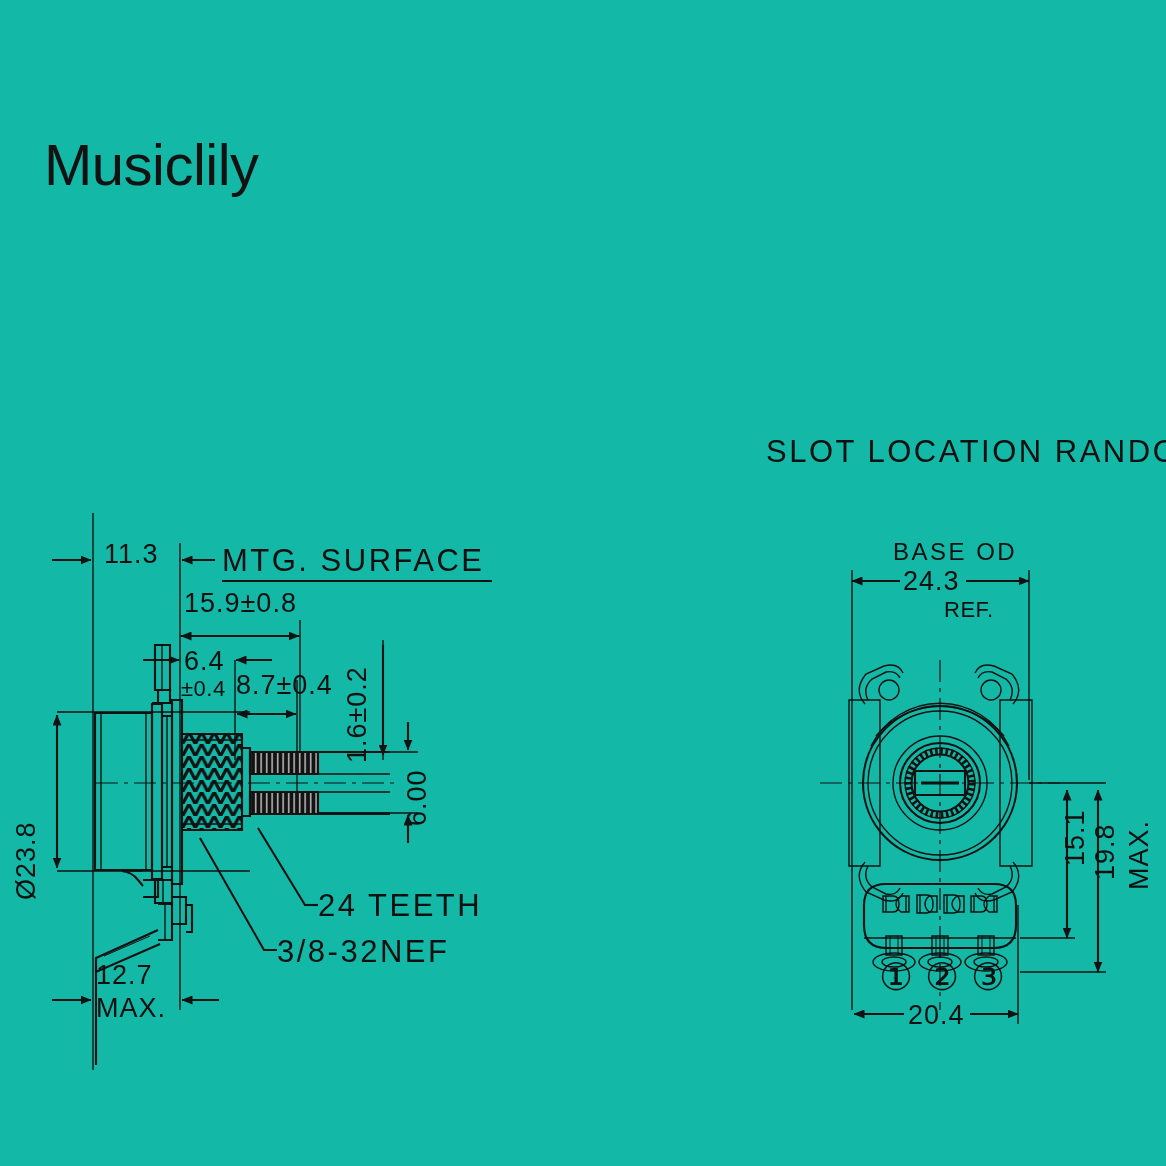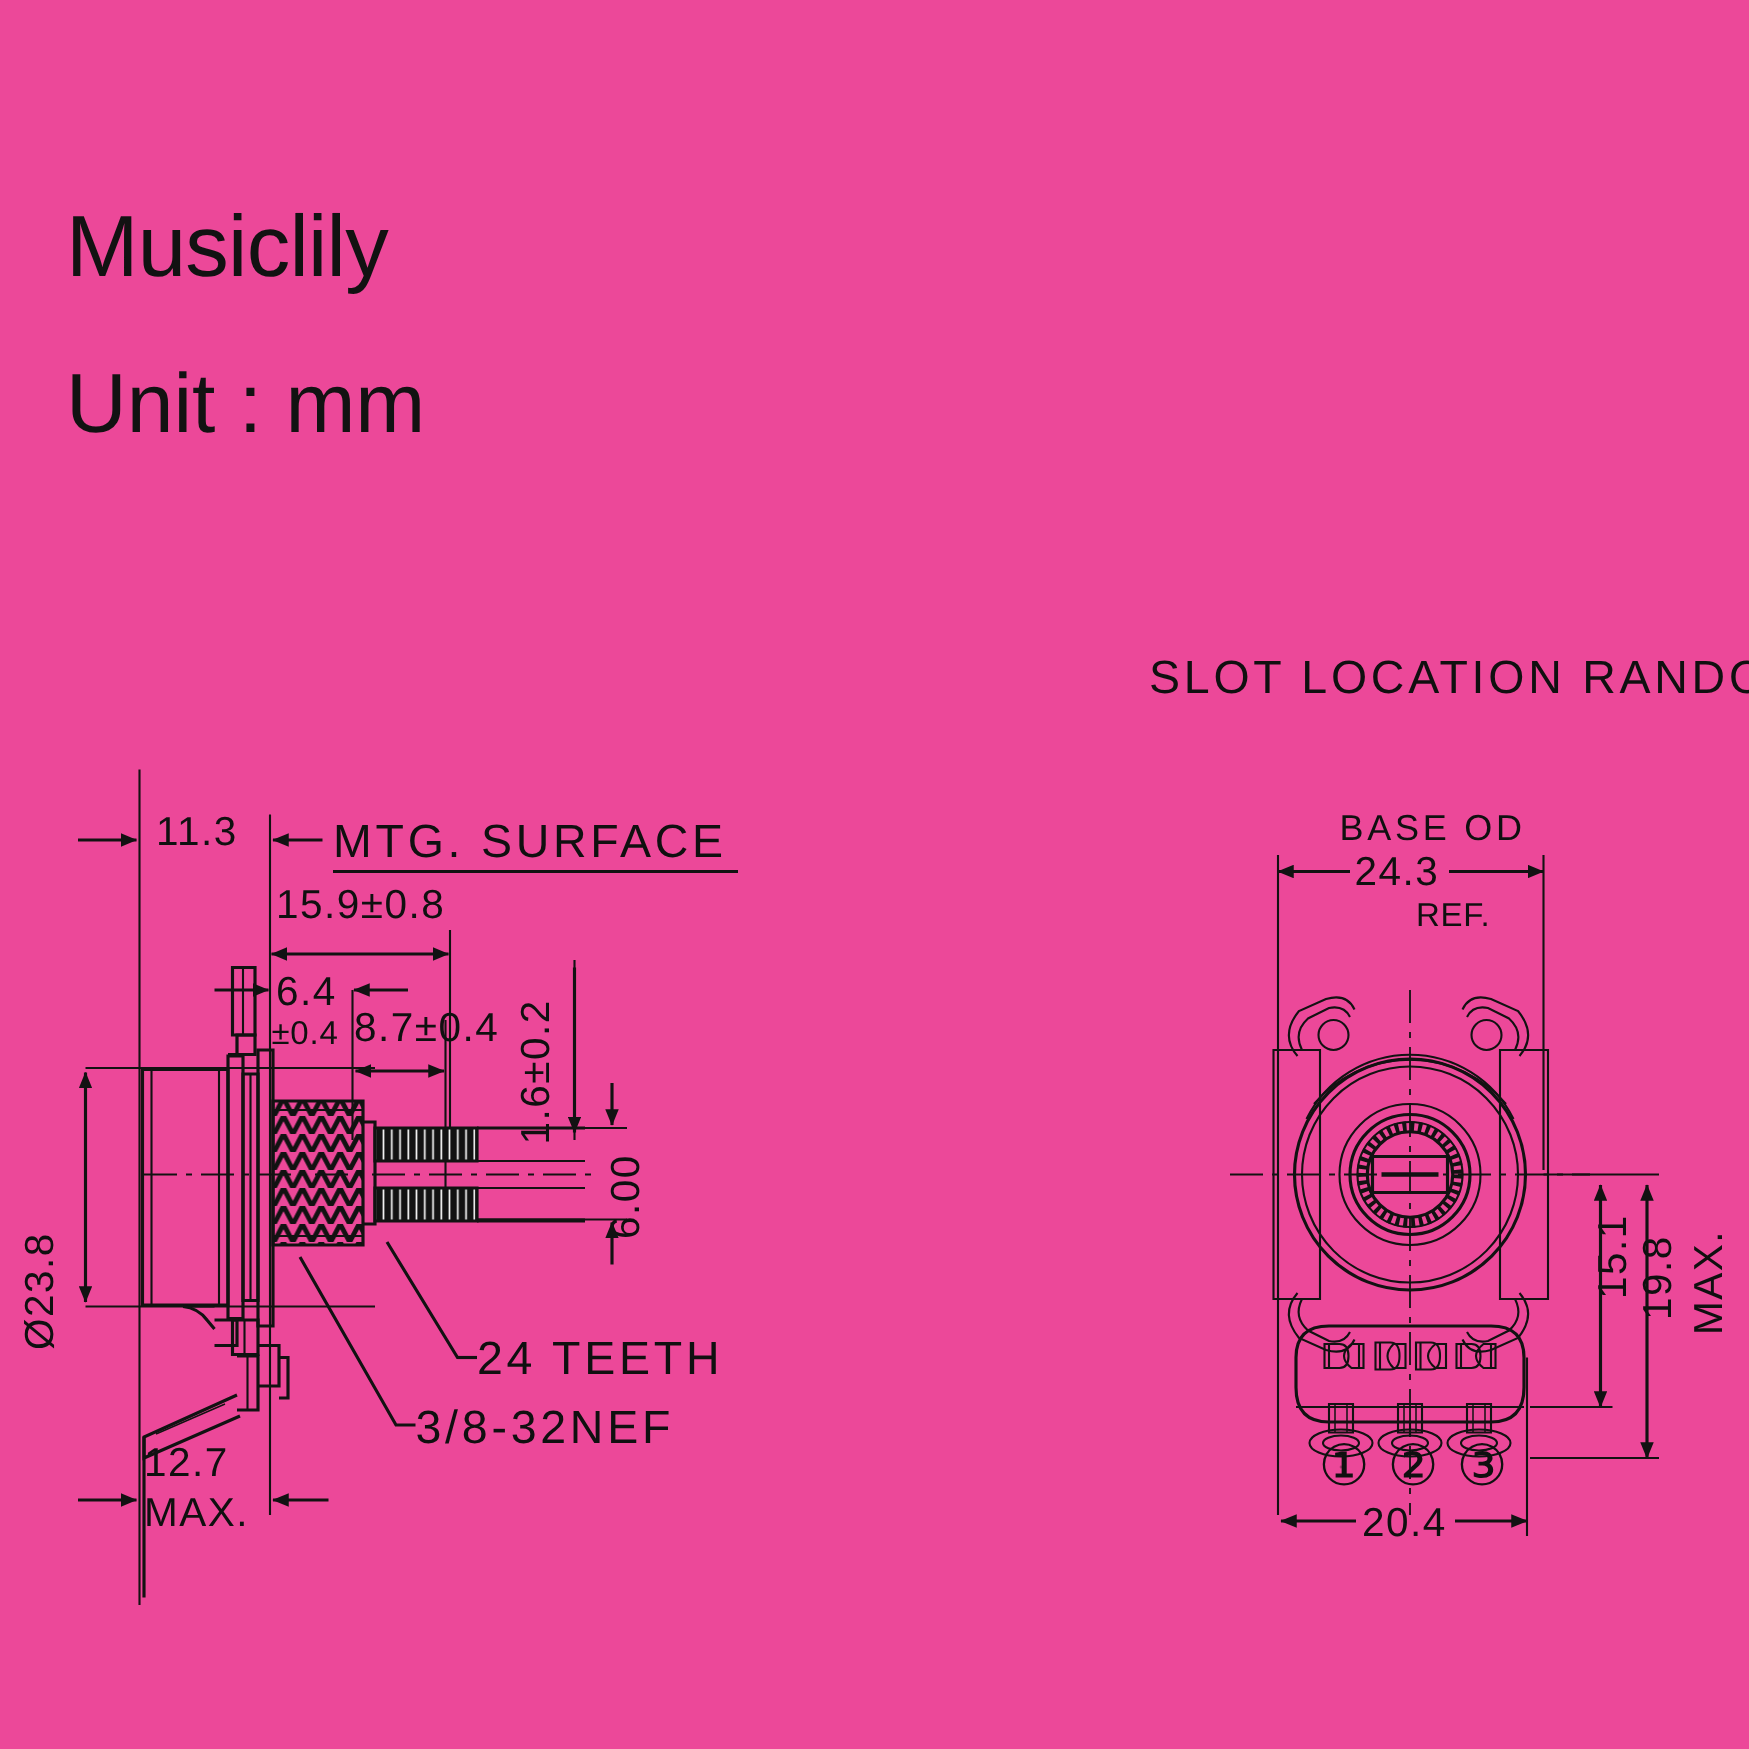--- a/index.html
+++ b/index.html
@@ -13,21 +13,21 @@
     height: 1166px;
     position: relative;
     font-family: "Liberation Sans", sans-serif;
     overflow: hidden;
   }
   #stage {
     position: absolute;
     left: 0; top: 0;
     width: 1166px;
     height: 1166px;
-    background: #ec4899;
+    background: #14b8a6;
   }
   .brand-block {
     position: absolute;
     left: 44px;
     top: 128px;
     width: 520px;
   }
   .brand-title {
     font-family: "Liberation Sans", sans-serif;
     font-size: 58px;
@@ -86,21 +86,20 @@
   .ctr   { stroke: #121212; stroke-width: 1.2; fill: none;
            stroke-dasharray: 22 6 4 6; }
 </style>
 </head>
 <body>
 
 <div id="stage">
 
   <div class="brand-block">
     <div class="brand-title">Musiclily</div>
-    <div class="brand-unit">Unit : mm</div>
   </div>
 
   <svg class="draw" viewBox="0 0 1166 1166">
 
     <defs>
       <marker id="ah" markerWidth="11" markerHeight="9" refX="10.5" refY="4.5" orient="auto" markerUnits="userSpaceOnUse">
         <path d="M0,0 L11,4.5 L0,9 z" fill="#121212"></path>
       </marker>
       <marker id="ahr" markerWidth="11" markerHeight="9" refX="0.5" refY="4.5" orient="auto" markerUnits="userSpaceOnUse">
         <path d="M11,0 L0,4.5 L11,9 z" fill="#121212"></path>

